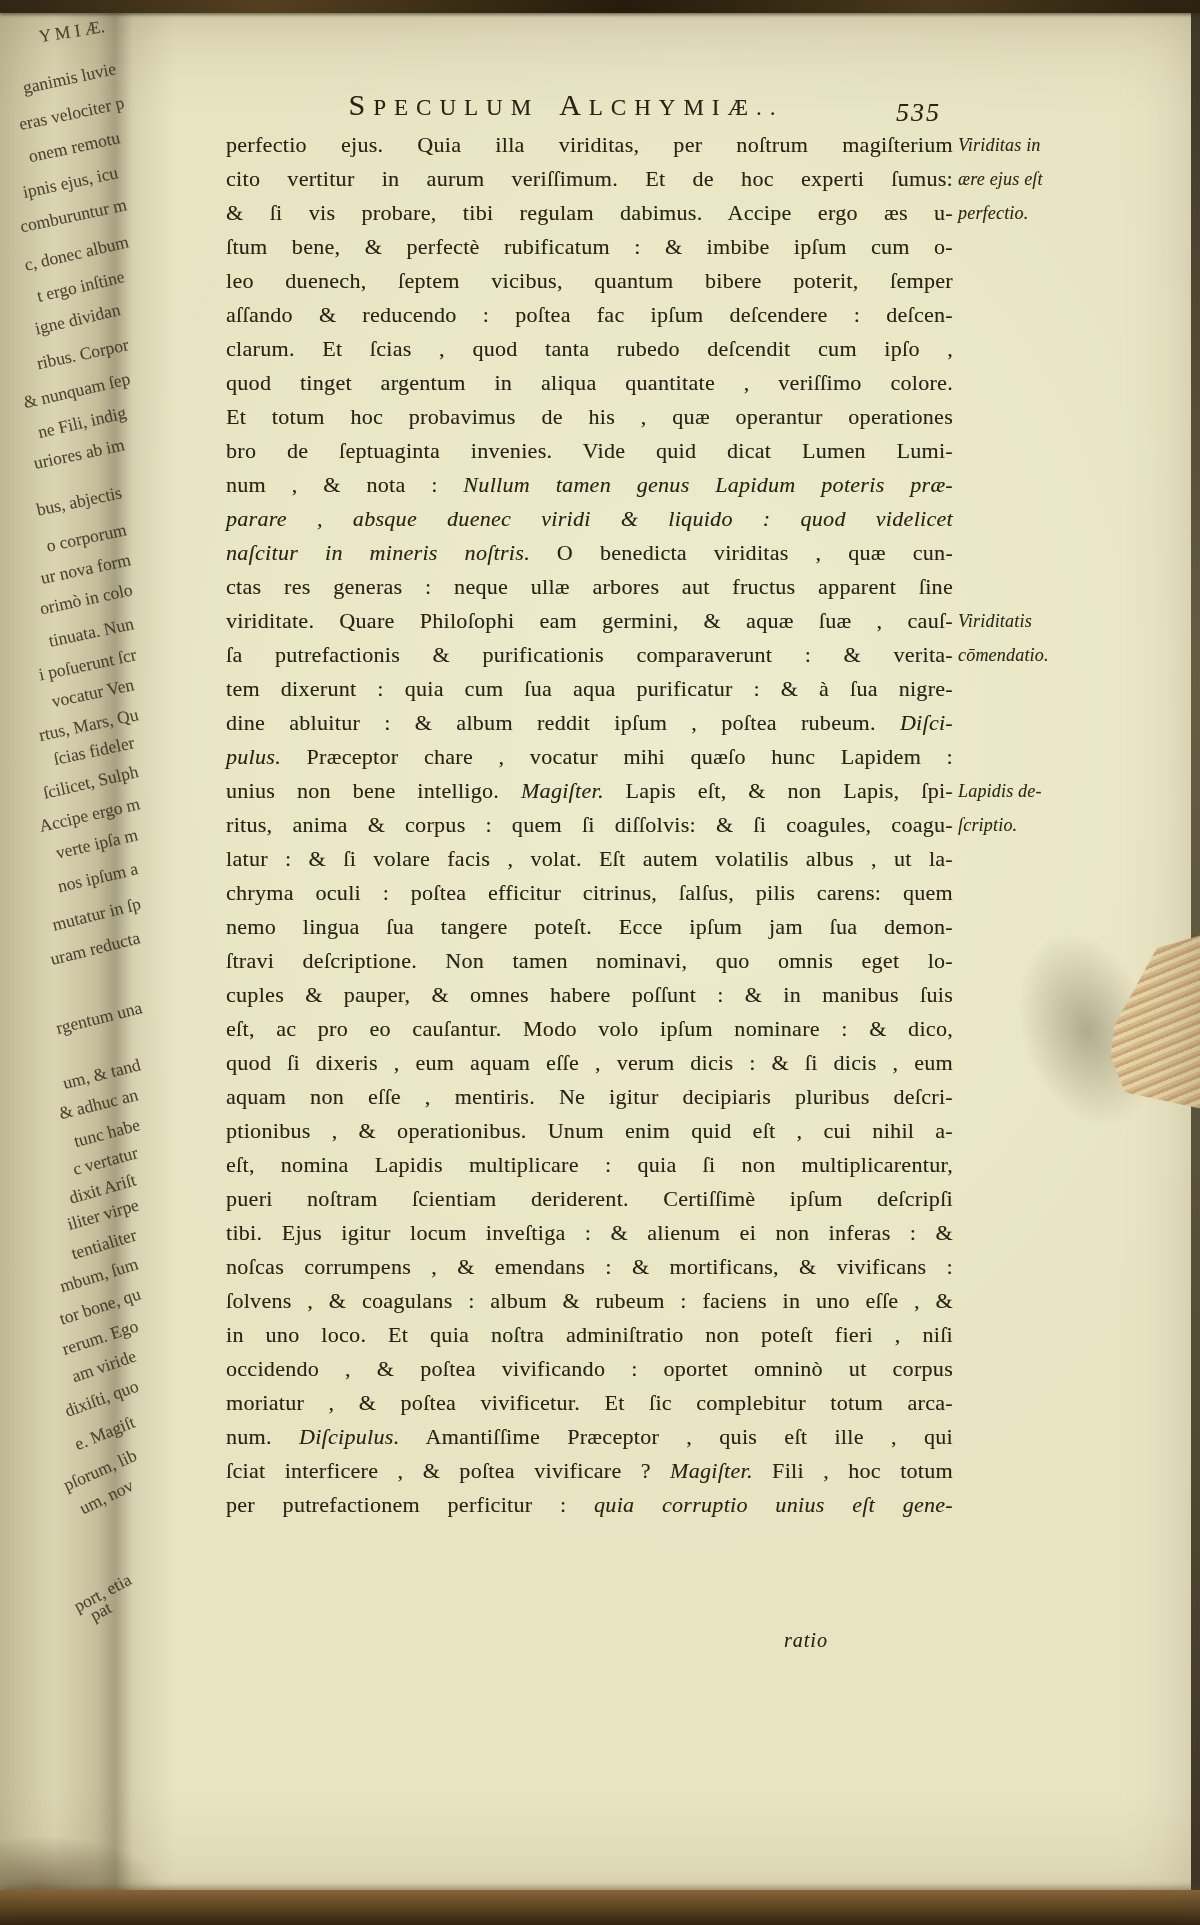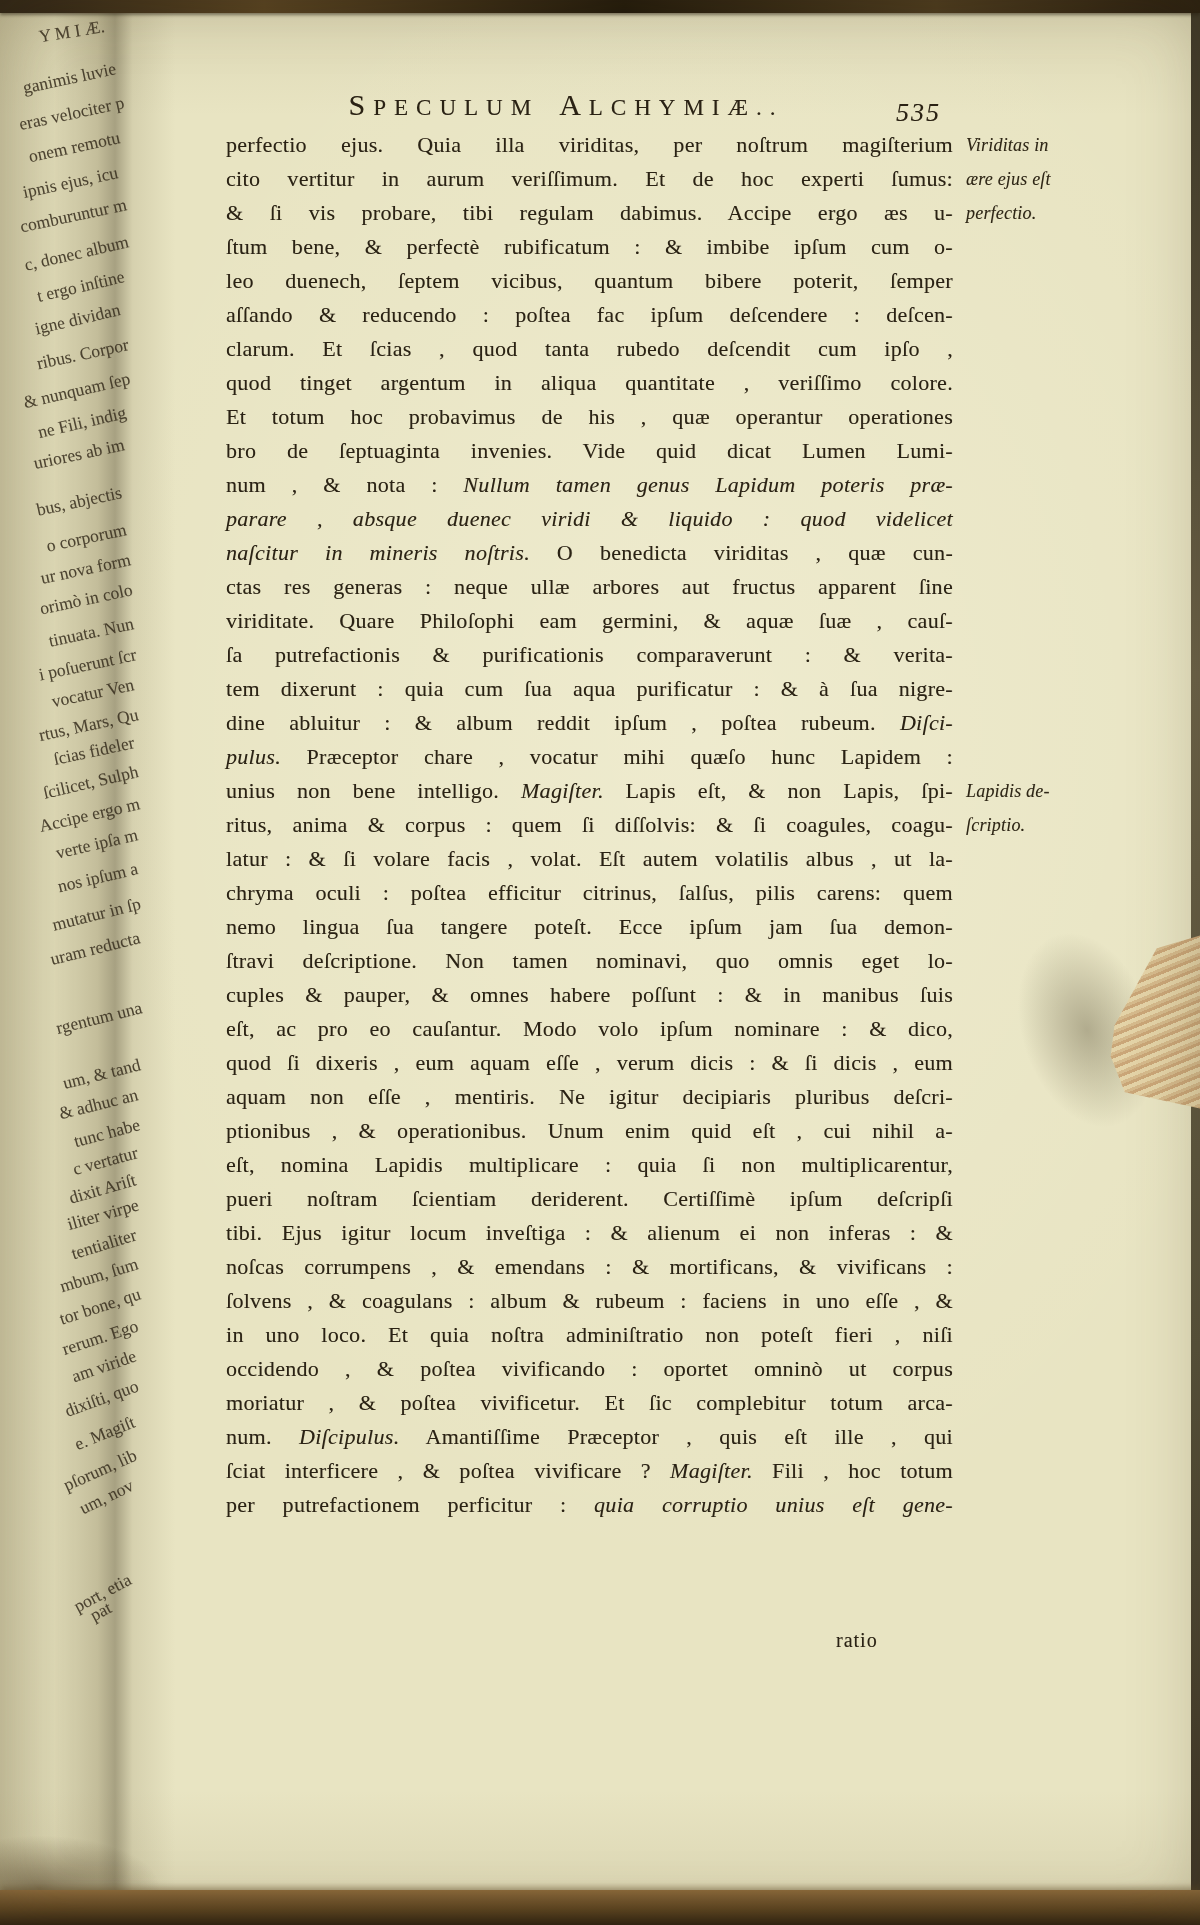--- a/index.html
+++ b/index.html
@@ -57,24 +57,23 @@
     text-align:justify;text-align-last:justify;white-space:nowrap;
     text-shadow:.3px .3px 0 rgba(40,30,15,.28);
   }
   .line .it{font-style:italic;}
   
   .margin-notes{position:absolute;left:0;top:0;width:100%;height:100%;pointer-events:none;}
   .mnote{
     position:absolute;left:958px;width:185px;font-style:italic;font-size:18px;
     line-height:34px;letter-spacing:.2px;color:#2e2616;
     text-shadow:.3px .3px 0 rgba(40,30,15,.25);
-    margin-left:8px;
   }
   .catchword{
-    position:absolute;left:836px;top:1629px;font-size:20px;
+    position:absolute;left:784px;top:1629px;font-style:italic;font-size:20px;
     letter-spacing:1px;text-shadow:.3px .3px 0 rgba(40,30,15,.3);
   }
   
   .cover-top{
     position:absolute;left:0;top:0;width:100%;height:13px;
     background:linear-gradient(90deg,#2a2012,#55401f 22%,#1f1709 52%,#49381c 78%,#241a0c);
     box-shadow:0 2px 3px rgba(30,22,10,.5);
   }
   .cover-bottom{
     position:absolute;left:0;top:1890px;width:100%;height:35px;
@@ -206,20 +205,24 @@
       <div class="line"><span>ſciat interficere , &amp; poſtea vivificare ?  </span><span class="it">Magiſter.</span><span>  Fili , hoc totum</span></div>
       <div class="line"><span>per putrefactionem perficitur :  </span><span class="it">quia corruptio unius eſt gene-</span></div>
     </div>
 
   <div class="margin-notes">
       <div class="mnote" style="top: 128px;">
         <div>Viriditas in</div>
         <div>ære ejus eſt</div>
         <div>perfectio.</div>
       </div>
+      <div class="mnote" style="top: 604px;">
+        <div>Viriditatis</div>
+        <div>cōmendatio.</div>
+      </div>
       <div class="mnote" style="top: 774px;">
         <div>Lapidis de-</div>
         <div>ſcriptio.</div>
       </div>
     </div>
 
   <div class="catchword">ratio</div>
 
   <div class="fore-edge-shadow"></div>
   <div class="edge-right"></div>

